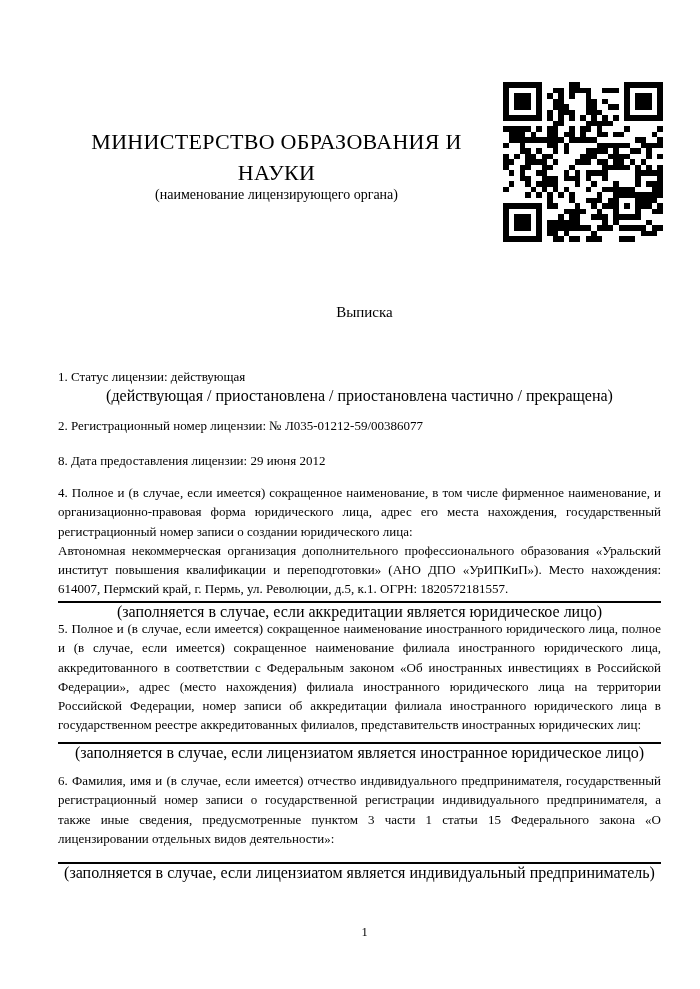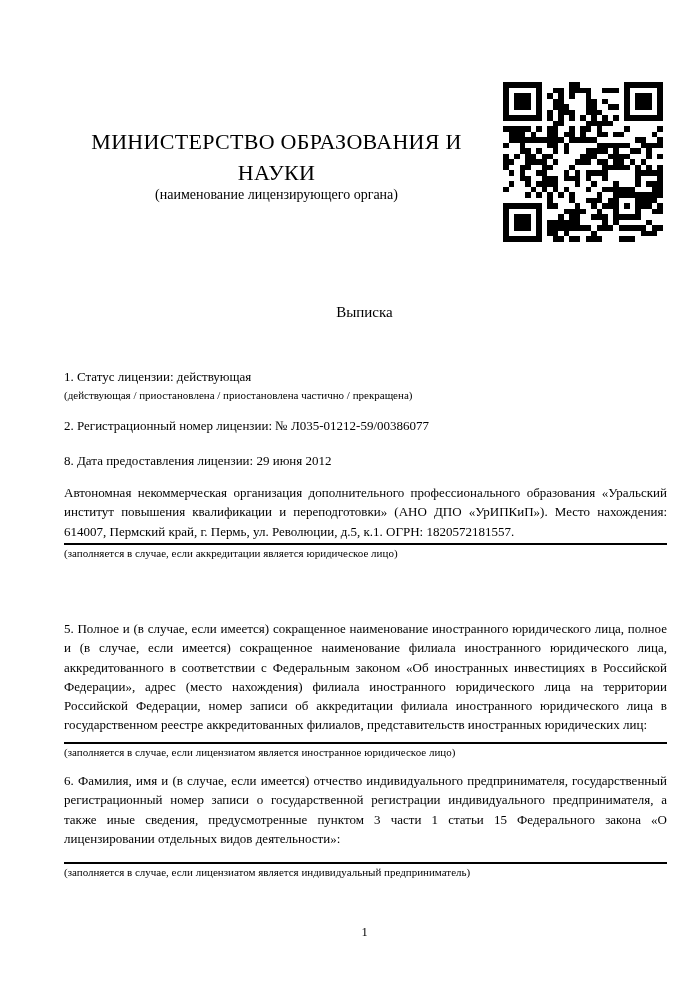--- a/index.html
+++ b/index.html
@@ -7,24 +7,24 @@
     position:relative; width:700px; height:989px; background:#ffffff;
     font-family:"Liberation Serif","DejaVu Serif",serif; color:#000;
     overflow:hidden; margin:0 auto;
   }
   .qr { position:absolute; left:503px; top:82px; width:160px; height:160px; }
   .ministry { position:absolute; left:63px; top:126px; width:427px; text-align:center; }
   .ministry-title { font-size:22px; font-weight:normal; line-height:31px; letter-spacing:0.3px; }
   .ministry-sub { font-size:14px; line-height:12px; margin-top:1px; }
   .doc-title { position:absolute; left:63px; top:302px; width:603px; text-align:center;
     font-size:15px; line-height:20px; }
-  .sec { position:absolute; left:64px; width:603px; }
+  .sec { position:absolute; left:58px; width:603px; }
   .line { font-size:13px; line-height:20px; }
   .para { font-size:13px; line-height:19.3px; text-align:justify; margin:0; }
-  .caption { font-size:11px; line-height:13px; margin-top:2px; }
+  .caption { font-size:16px; line-height:13px; text-align:center; margin-top:2px; }
   .hrule { border:none; border-top:2px solid #000; margin:0; height:0; }
   .hr4 { margin-top:2px; }
   .hr5 { margin-top:7px; }
   .hr6 { margin-top:14px; }
   .pageno { position:absolute; left:63px; top:924px; width:603px; text-align:center;
     font-size:12.5px; line-height:16px; }
 </style>
 </head>
 <body>
 
@@ -471,20 +471,21 @@
 
   <div class="sec" style="top:416px">
     <div class="line">2. Регистрационный номер лицензии: № Л035-01212-59/00386077</div>
   </div>
 
   <div class="sec" style="top:451px">
     <div class="line">8. Дата предоставления лицензии: 29 июня 2012</div>
   </div>
 
   <div class="sec" style="top:483px">
+    <p class="para">4. Полное и (в случае, если имеется) сокращенное наименование, в том числе фирменное наименование, и организационно-правовая форма юридического лица, адрес его места нахождения, государственный регистрационный номер записи о создании юридического лица:</p>
     <p class="para">Автономная некоммерческая организация дополнительного профессионального образования «Уральский институт повышения квалификации и переподготовки» (АНО ДПО «УрИПКиП»). Место нахождения: 614007, Пермский край, г. Пермь, ул. Революции, д.5, к.1. ОГРН: 1820572181557.</p>
     <hr class="hrule hr4">
     <div class="caption">(заполняется в случае, если аккредитации является юридическое лицо)</div>
   </div>
 
   <div class="sec" style="top:619px">
     <p class="para">5. Полное и (в случае, если имеется) сокращенное наименование иностранного юридического лица, полное и (в случае, если имеется) сокращенное наименование филиала иностранного юридического лица, аккредитованного в соответствии с Федеральным законом «Об иностранных инвестициях в Российской Федерации», адрес (место нахождения) филиала иностранного юридического лица на территории Российской Федерации, номер записи об аккредитации филиала иностранного юридического лица в государственном реестре аккредитованных филиалов, представительств иностранных юридических лиц:</p>
     <hr class="hrule hr5">
     <div class="caption">(заполняется в случае, если лицензиатом является иностранное юридическое лицо)</div>
   </div>

